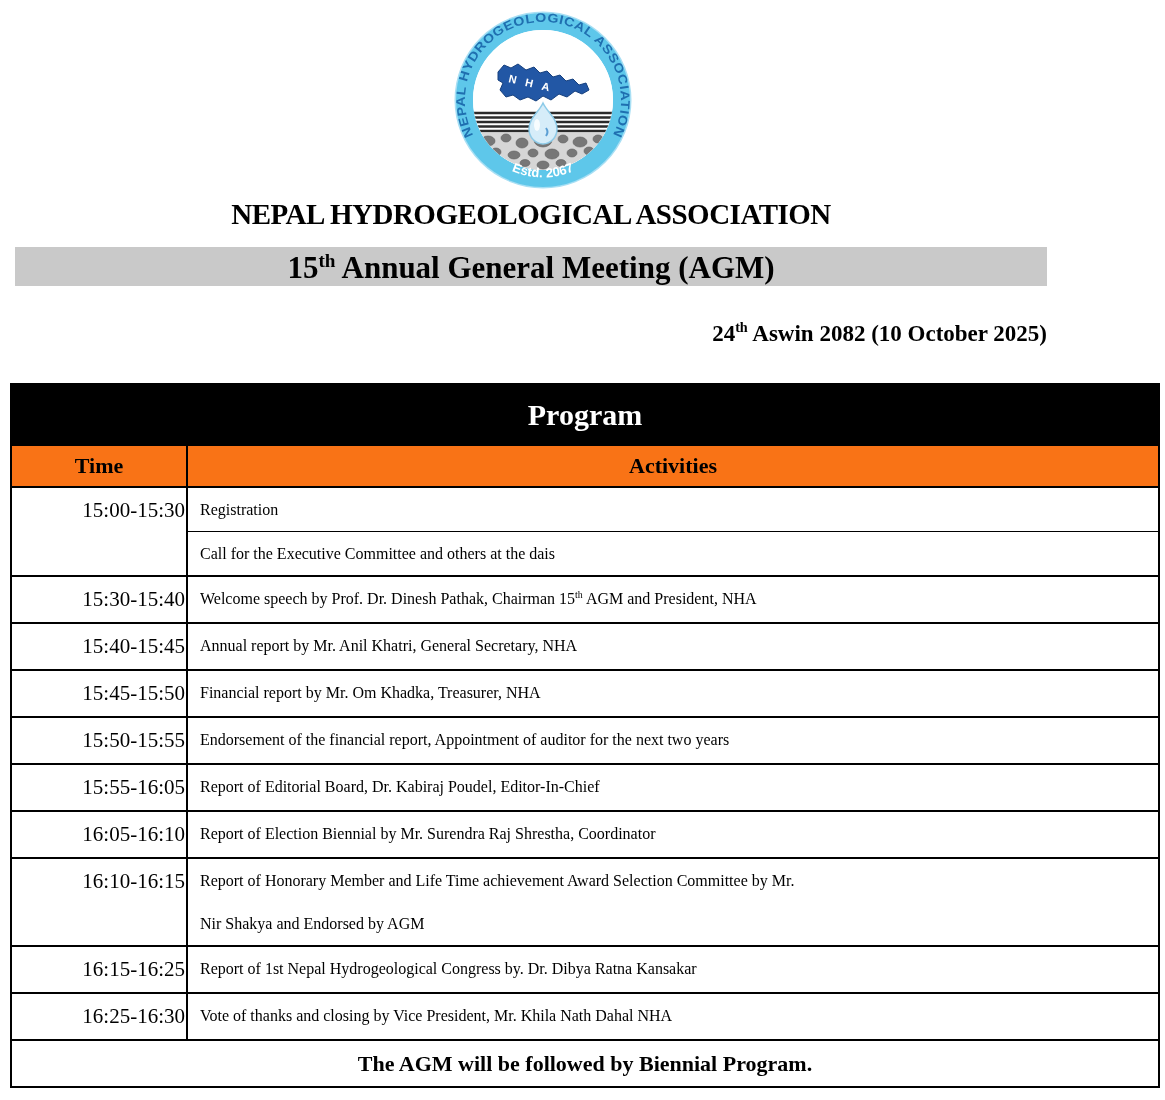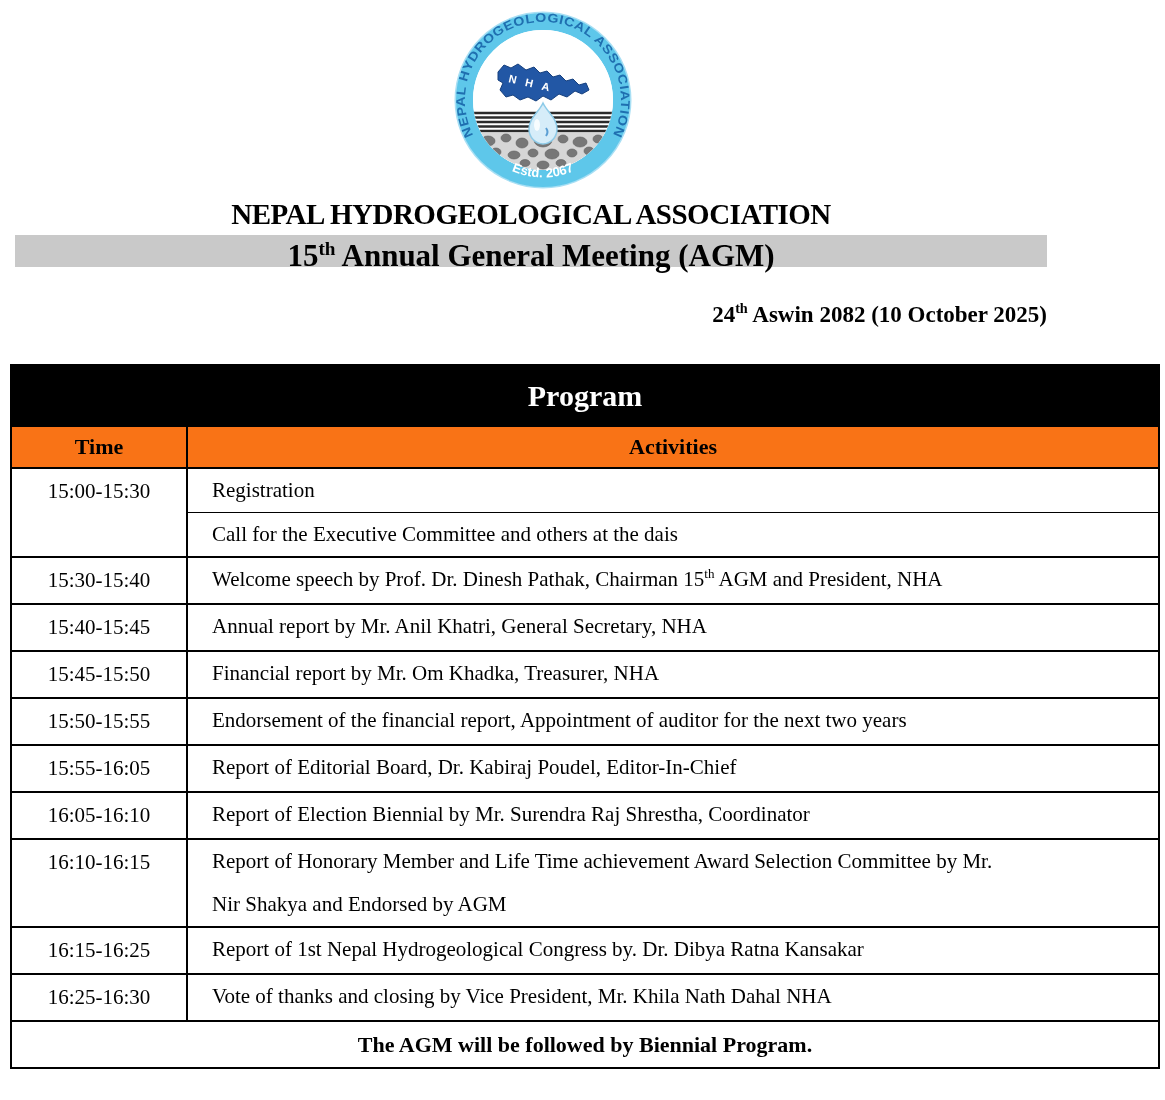--- a/index.html
+++ b/index.html
@@ -7,43 +7,43 @@
     width:1165px;height:1100px;overflow:hidden;background:#ffffff;
     font-family:"Liberation Serif","DejaVu Serif",serif;color:#000;
   }
   .header-wrap{width:1032px;margin-left:15px;text-align:center;}
   .logo{display:block;margin:10px auto 0;transform:translateX(12px);}
   .org-name{
     margin:6px 0 0;font-size:29px;font-weight:bold;letter-spacing:-0.5px;
     line-height:34px;
   }
   .band{
-    margin-top:4px;height:32px;line-height:41px;
+    margin-top:16px;height:39px;line-height:41px;
     font-size:31px;font-weight:bold;
   }
   .date-line{margin-top:33px;font-size:23px;font-weight:bold;line-height:29px;text-align:right;}
   .venue-line{font-size:22px;font-weight:bold;line-height:27px;}
   sup{font-size:62%;line-height:0;}
   .b{font-weight:normal;}
 
   table.program{
     margin:35px 0 0 10px;width:1150px;border-collapse:collapse;table-layout:fixed;
   }
   table.program th, table.program td{border:2px solid #000;}
   th.program-title{
     background:#000;color:#fff;height:57px;font-size:30px;font-weight:bold;
   }
   tr.col-head th{
     background:#f97316;height:38px;font-size:22px;font-weight:bold;
   }
   td.time{
-    text-align:center;vertical-align:top;line-height:43px;font-size:21px;
+    text-align:right;vertical-align:top;line-height:43px;font-size:21px;
   }
   td.activity{
-    padding:0 24px;vertical-align:top;line-height:43px;font-size:21px;text-align:left;
+    padding:0 12px;vertical-align:top;line-height:43px;font-size:16px;text-align:left;
   }
   tbody tr:first-child td.activity{border-bottom-width:1px;}
   tbody tr:nth-child(2) td.activity{border-top-width:1px;}
   tfoot td.footer{
     text-align:center;font-weight:bold;font-size:22px;line-height:43px;
   }
 </style>
 </head>
 <body>
 

